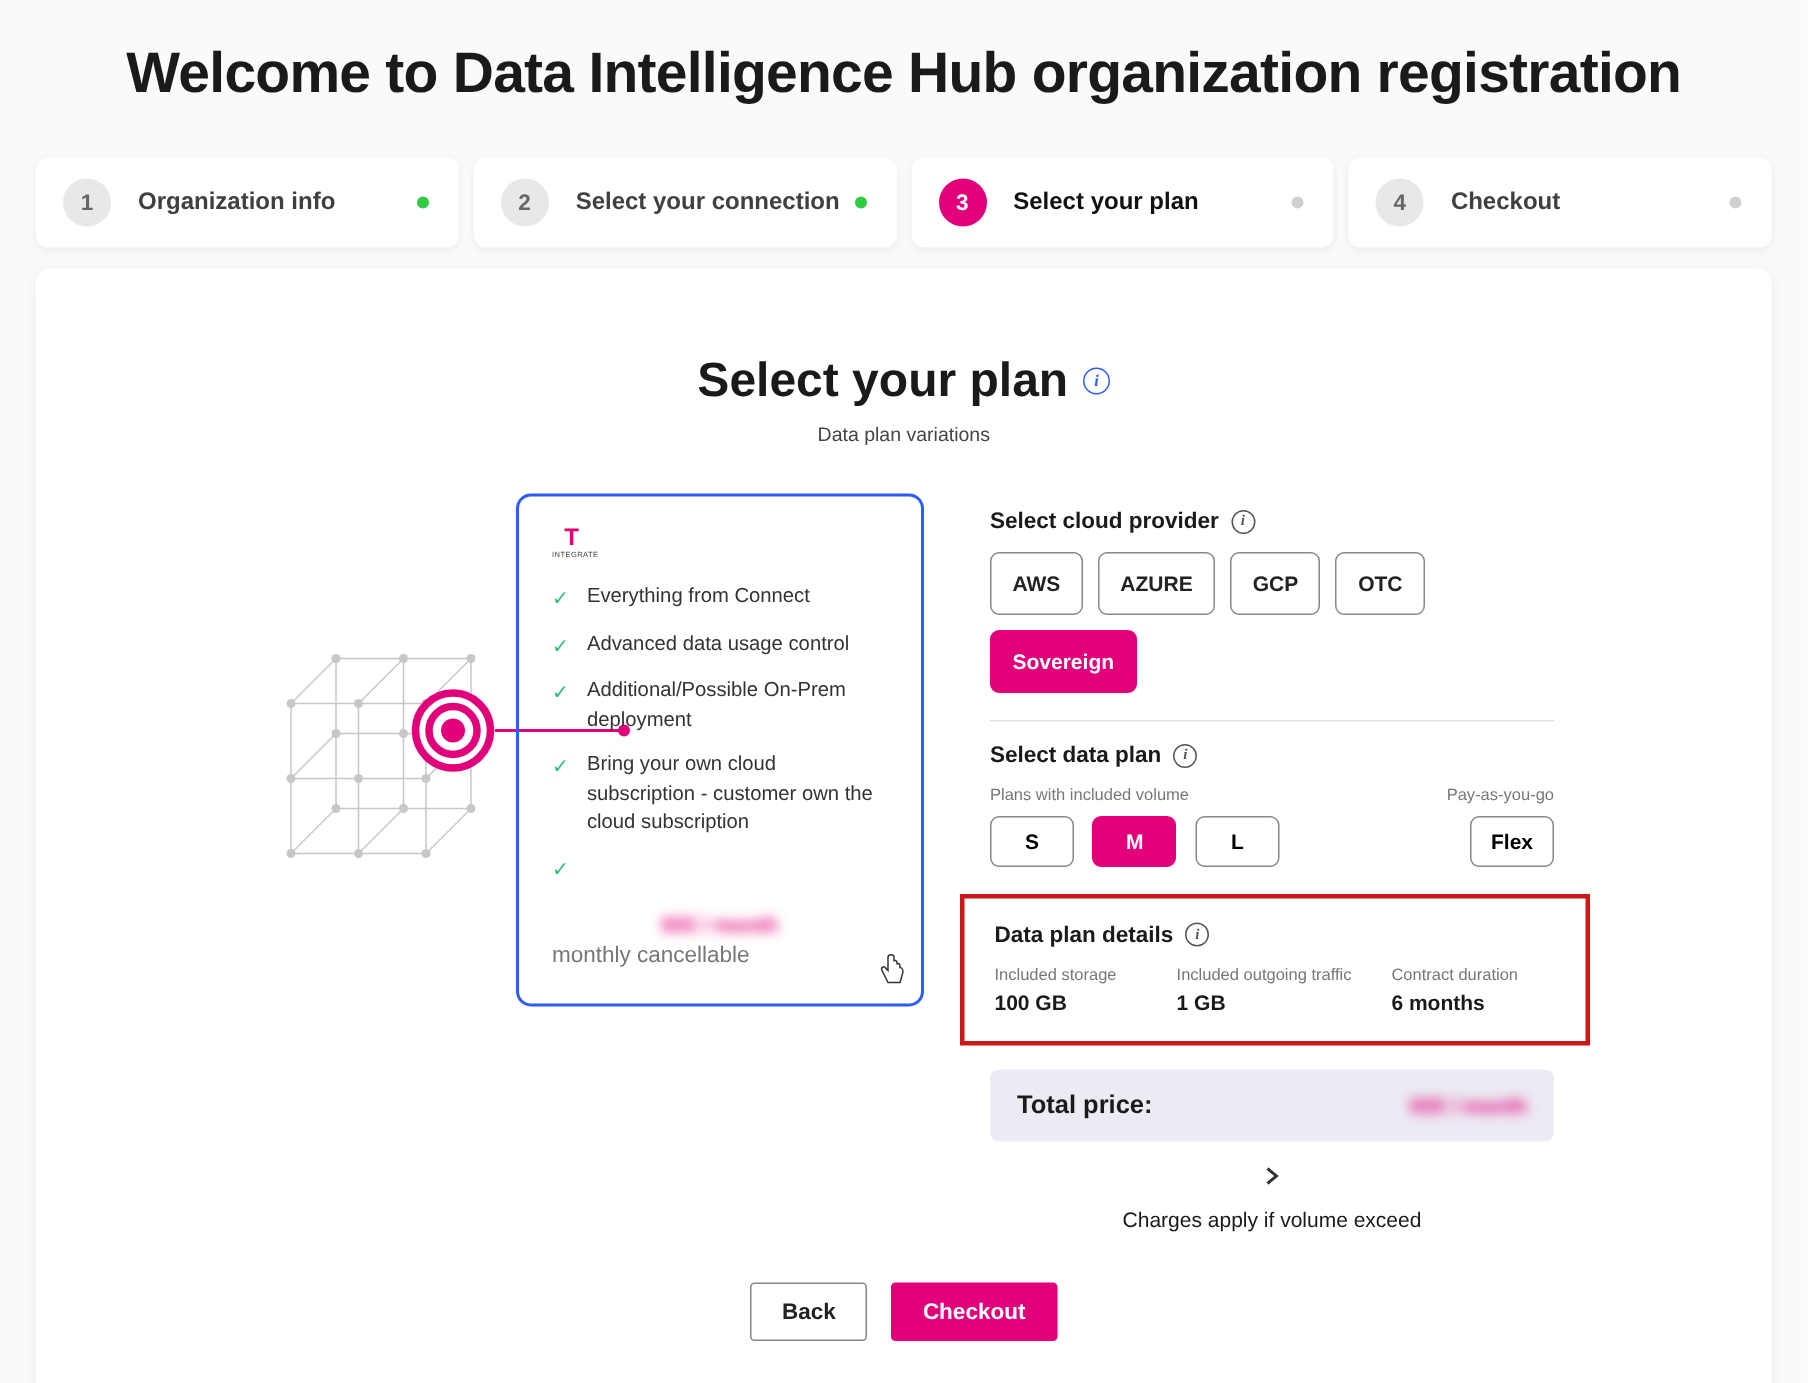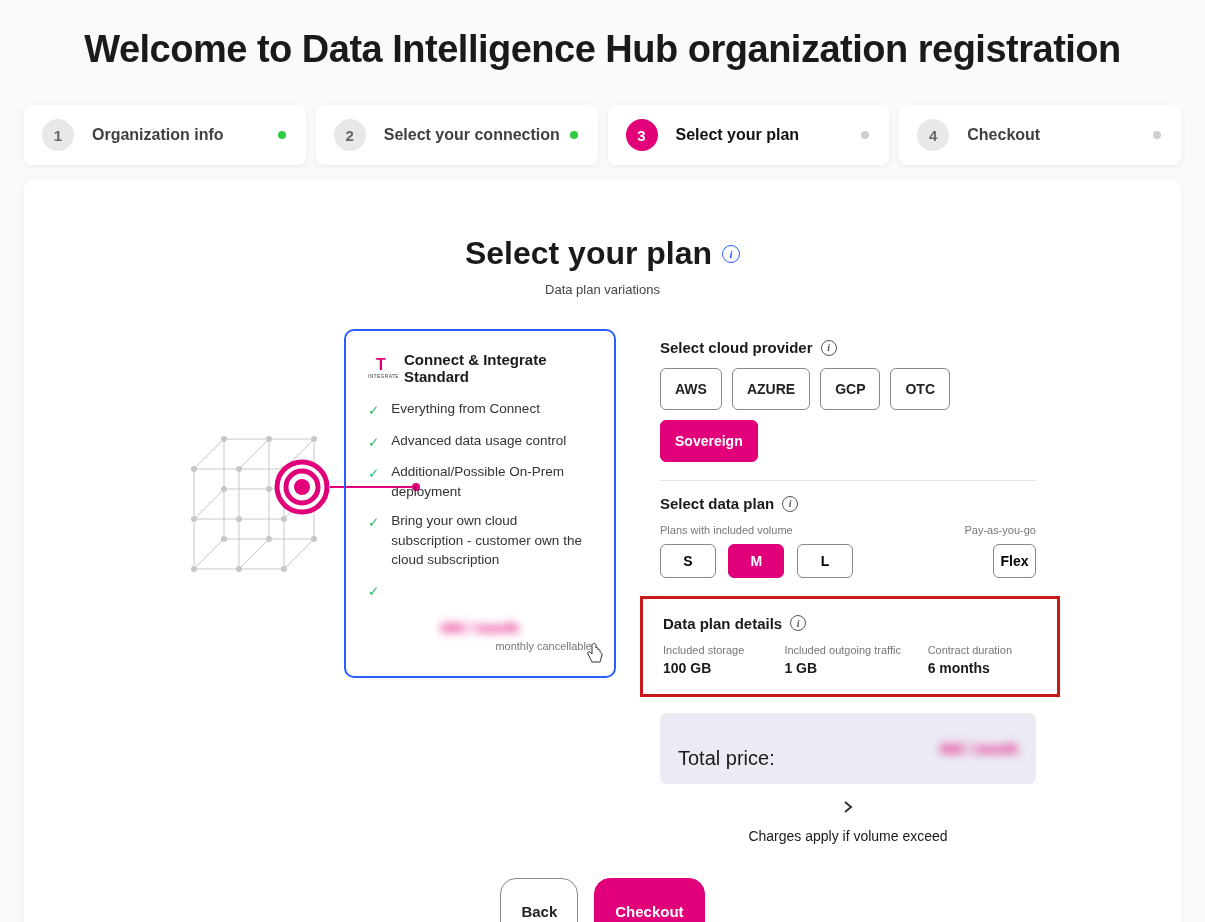--- a/index.html
+++ b/index.html
@@ -95,21 +95,21 @@
     .check { color: #2dbd6e; flex-shrink: 0; margin-top: 2px; }
     .badge-catena {
       margin: 12px auto 0; width: 130px; padding: 10px 12px;
       background: #f5f5f5; border-radius: 8px;
       display: flex; align-items: center; justify-content: center; gap: 6px;
     }
     .catena-icon { font-size: 16px; }
     .catena-text { font-size: 14px; font-weight: 800; letter-spacing: -0.2px; }
     .catena-sub { font-size: 6px; color:#666; }
     .plan-price { text-align: center; margin-top: 18px; filter: blur(4px); color: #e2007a; font-weight: 700; font-size: 14px; }
-    .plan-cancel { text-align: right; font-size: 11px; color: #777; margin-top: 4px; }
+    .plan-cancel { text-align: left; font-size: 15px; color: #777; margin-top: 4px; }
     .cursor-hand {
       position: absolute; bottom: 6px; right: 10px; font-size: 18px;
     }
 
     
     .config-col { flex: 1; padding-left: 24px; max-width: 400px; }
     .config-block { margin-bottom: 18px; margin-top: 10px; }
     .config-label-row { display: flex; align-items: center; gap: 8px; margin-bottom: 12px; }
     .config-label { font-size: 15px; font-weight: 700; }
     .pill-row { display: flex; gap: 10px; flex-wrap: wrap; }
@@ -122,46 +122,46 @@
     .divider { height: 1px; background: #e2e2e2; margin: 18px 0 14px; }
     .plan-groups { display: flex; justify-content: space-between; align-items: flex-start; }
     .group-label { font-size: 11px; color: #777; margin-bottom: 8px; }
     .btn-sq {
       width: 56px; height: 34px; border: 1.5px solid #888; border-radius: 6px;
       display: inline-flex; align-items: center; justify-content: center;
       font-size: 14px; font-weight: 600; background: #fff; cursor: pointer;
       margin-right: 8px;
     }
     .btn-sq.selected { background: #e2007a; border-color: #e2007a; color: #fff; }
-    .btn-sq.flex { width: 43px; }
+    .btn-sq.flex { width: 56px; }
 
     .highlight-box {
       border: 3px solid #c81818; padding: 16px 20px 18px; margin-top: 12px;
       margin-left: -20px; margin-right: -24px;
     }
     .detail-label-row { display:flex; align-items:flex-start; gap:8px; margin-bottom:12px; }
     .detail-grid { display: grid; grid-template-columns: 1fr 1.2fr 1fr; gap: 4px 12px; }
     .detail-sm { font-size: 11px; color: #777; }
     .detail-val { font-size: 14px; font-weight: 700; }
 
     .total-bar {
       background: #eceaf3; border-radius: 6px;
       display: flex; justify-content: space-between; align-items: center;
       padding: 14px 18px; margin-top: 16px;
     }
-    .total-label { font-size: 20px; font-weight: 400; margin-top: 20px; }
+    .total-label { font-size: 17px; font-weight: 700; }
     .total-val { filter: blur(4px); color: #e2007a; font-weight: 800; font-size: 14px; }
     .charges-row { display: flex; align-items: center; gap: 12px; margin-top: 16px; font-size: 14px; flex-direction: column; }
     .chev { font-size: 14px; }
 
     .footer-btns {
       display: flex; justify-content: center; gap: 16px; margin-top: 34px;
     }
     .btn {
-      padding: 24px 20px; border-radius: 16px; font-size: 15px; font-weight: 600;
+      padding: 10px 20px; border-radius: 3px; font-size: 15px; font-weight: 600;
       cursor: pointer;
     }
     .btn-outline { background: #fff; border: 1.5px solid #888; color: #222; }
     .btn-primary { background: #e2007a; border: 1.5px solid #e2007a; color: #fff; }
   </style>
 </head>
 <body>
 
 <div class="content">
   <h1 class="page-title">Welcome to Data Intelligence Hub organization registration</h1>
@@ -246,21 +246,20 @@
         </div>
         <div class="connector-line"></div>
       </div>
 
       <div class="plan-card">
         <div class="plan-head">
           <div class="tlogo">
             <div class="tlogo-t">T</div>
             <div class="tlogo-sub">INTEGRATE</div>
           </div>
-          <div class="plan-title">Connect &amp; Integrate Standard</div>
         </div>
         <ul class="feat-list">
           <li class="feat-item">
               <span class="check">✓</span>
               <span>Everything from Connect</span>
             </li>
           <li class="feat-item">
               <span class="check">✓</span>
               <span>Advanced data usage control</span>
             </li>

